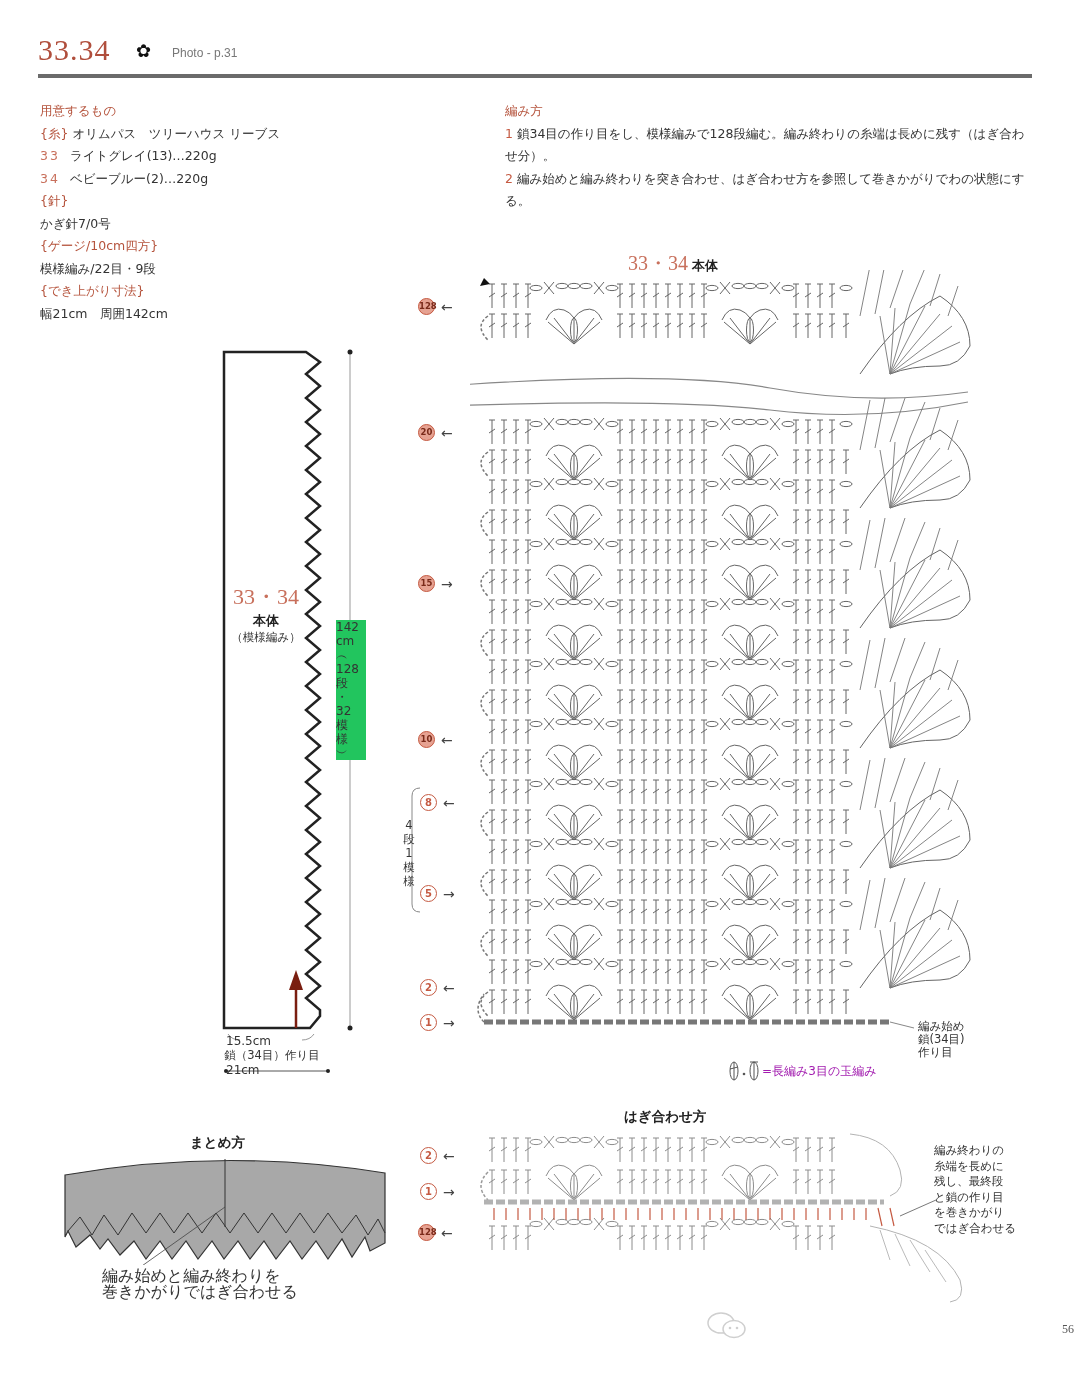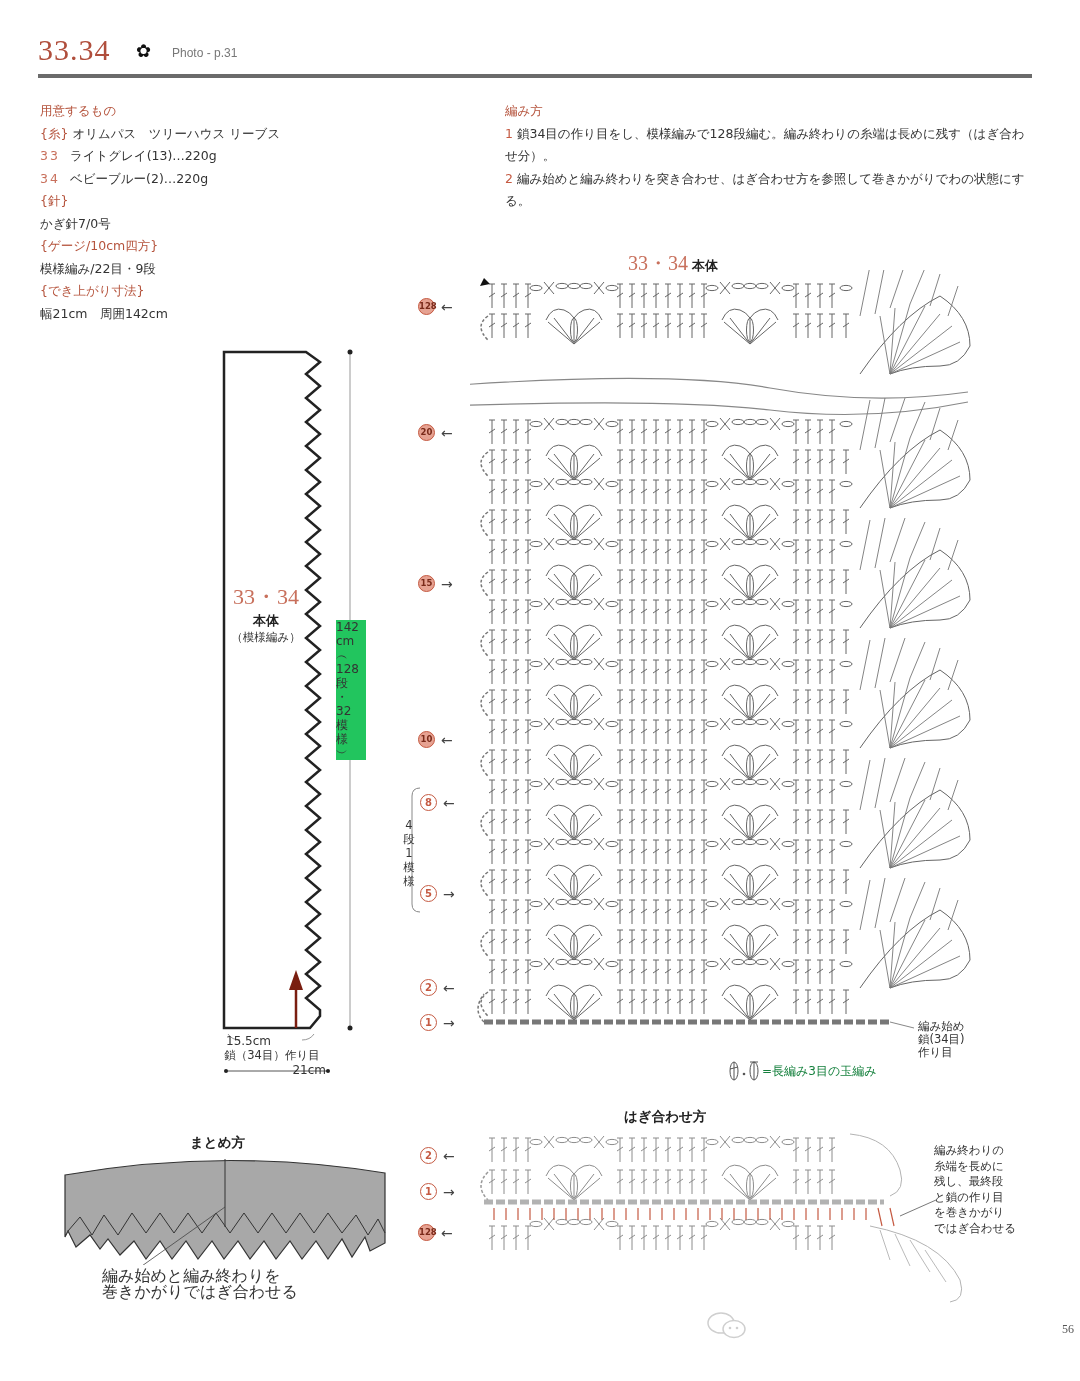--- a/index.html
+++ b/index.html
@@ -27,33 +27,33 @@
   .ins .num { color: #c55a42; margin-right: 4px; }
 
   
   .sch-title { text-align: center; width: 120px; left: 206px; top: 582px; }
   .sch-title .n { font-family: "Liberation Serif", serif; font-size: 22px; color: #c8705c; }
   .sch-title .t { font-size: 13px; font-weight: bold; color: #222; }
   .sch-title .s { font-size: 11.5px; color: #333; }
   .dim-v { left: 336px; top: 620px; width: 30px; font-size: 12px; line-height: 14px; background: #22c55e; color: #333; }
   .dim-b1 { left: 226px; top: 1034px; width: 100px; font-size: 12px; color: #333; }
   .dim-b2 { left: 222px; top: 1048px; width: 100px; text-align: center; font-size: 11.5px; color: #333; }
-  .dim-b3 { left: 226px; top: 1063px; width: 100px; text-align: right; font-size: 12px; color: #333; }
+  .dim-b3 { left: 226px; top: 1063px; width: 100px; text-align: left; font-size: 12px; color: #333; }
 
   
   .chart-title { left: 628px; top: 250px; white-space: nowrap; }
   .chart-title .n { font-family: "Liberation Serif", serif; font-size: 20px; color: #c8705c; }
   .chart-title .t { font-size: 13px; font-weight: bold; color: #222; margin-left: 4px; }
   .row-mark { font-size: 13px; color: #333; white-space: nowrap; line-height: 16px; }
   .circ { display: inline-block; width: 15px; height: 15px; border-radius: 50%; background: #e6a292; border: 1px solid #c55a42; color: #7a2a1a; font-size: 8.5px; font-weight: bold; text-align: center; line-height: 15px; vertical-align: middle; }
   .circ.outline { background: #fff; border: 1px solid #c55a42; color: #c55a42; font-size: 10px; }
   .arr { font-size: 14px; color: #444; margin-left: 6px; vertical-align: middle; }
   .rep { left: 402px; top: 818px; width: 14px; font-size: 11.5px; line-height: 14px; text-align: center; color: #333; }
   .start-note { left: 918px; top: 1020px; font-size: 11.5px; line-height: 13px; color: #333; }
-  .legend { left: 728px; top: 1060px; font-size: 12px; color: #15803d; white-space: nowrap; }
+  .legend { left: 728px; top: 1060px; font-size: 12px; color: #a21caf; white-space: nowrap; }
 
   
   .matome-title { left: 190px; top: 1134px; font-size: 13.5px; font-weight: bold; color: #222; }
   .matome-note { left: 102px; top: 1268px; font-size: 16px; line-height: 16px; color: #333; }
   .hagi-title { left: 624px; top: 1108px; font-size: 13.5px; font-weight: bold; color: #222; }
   .hagi-note { left: 934px; top: 1143px; font-size: 11.5px; line-height: 15.5px; color: #333; }
 
   
   .watermark { left: 706px; top: 1310px; font-size: 24px; color: #d8d8d8; white-space: nowrap; text-shadow: 0 0 1px #bbb; }
   .pagenum { left: 1062px; top: 1322px; font-family: "Liberation Serif", serif; font-size: 12px; color: #555; }

